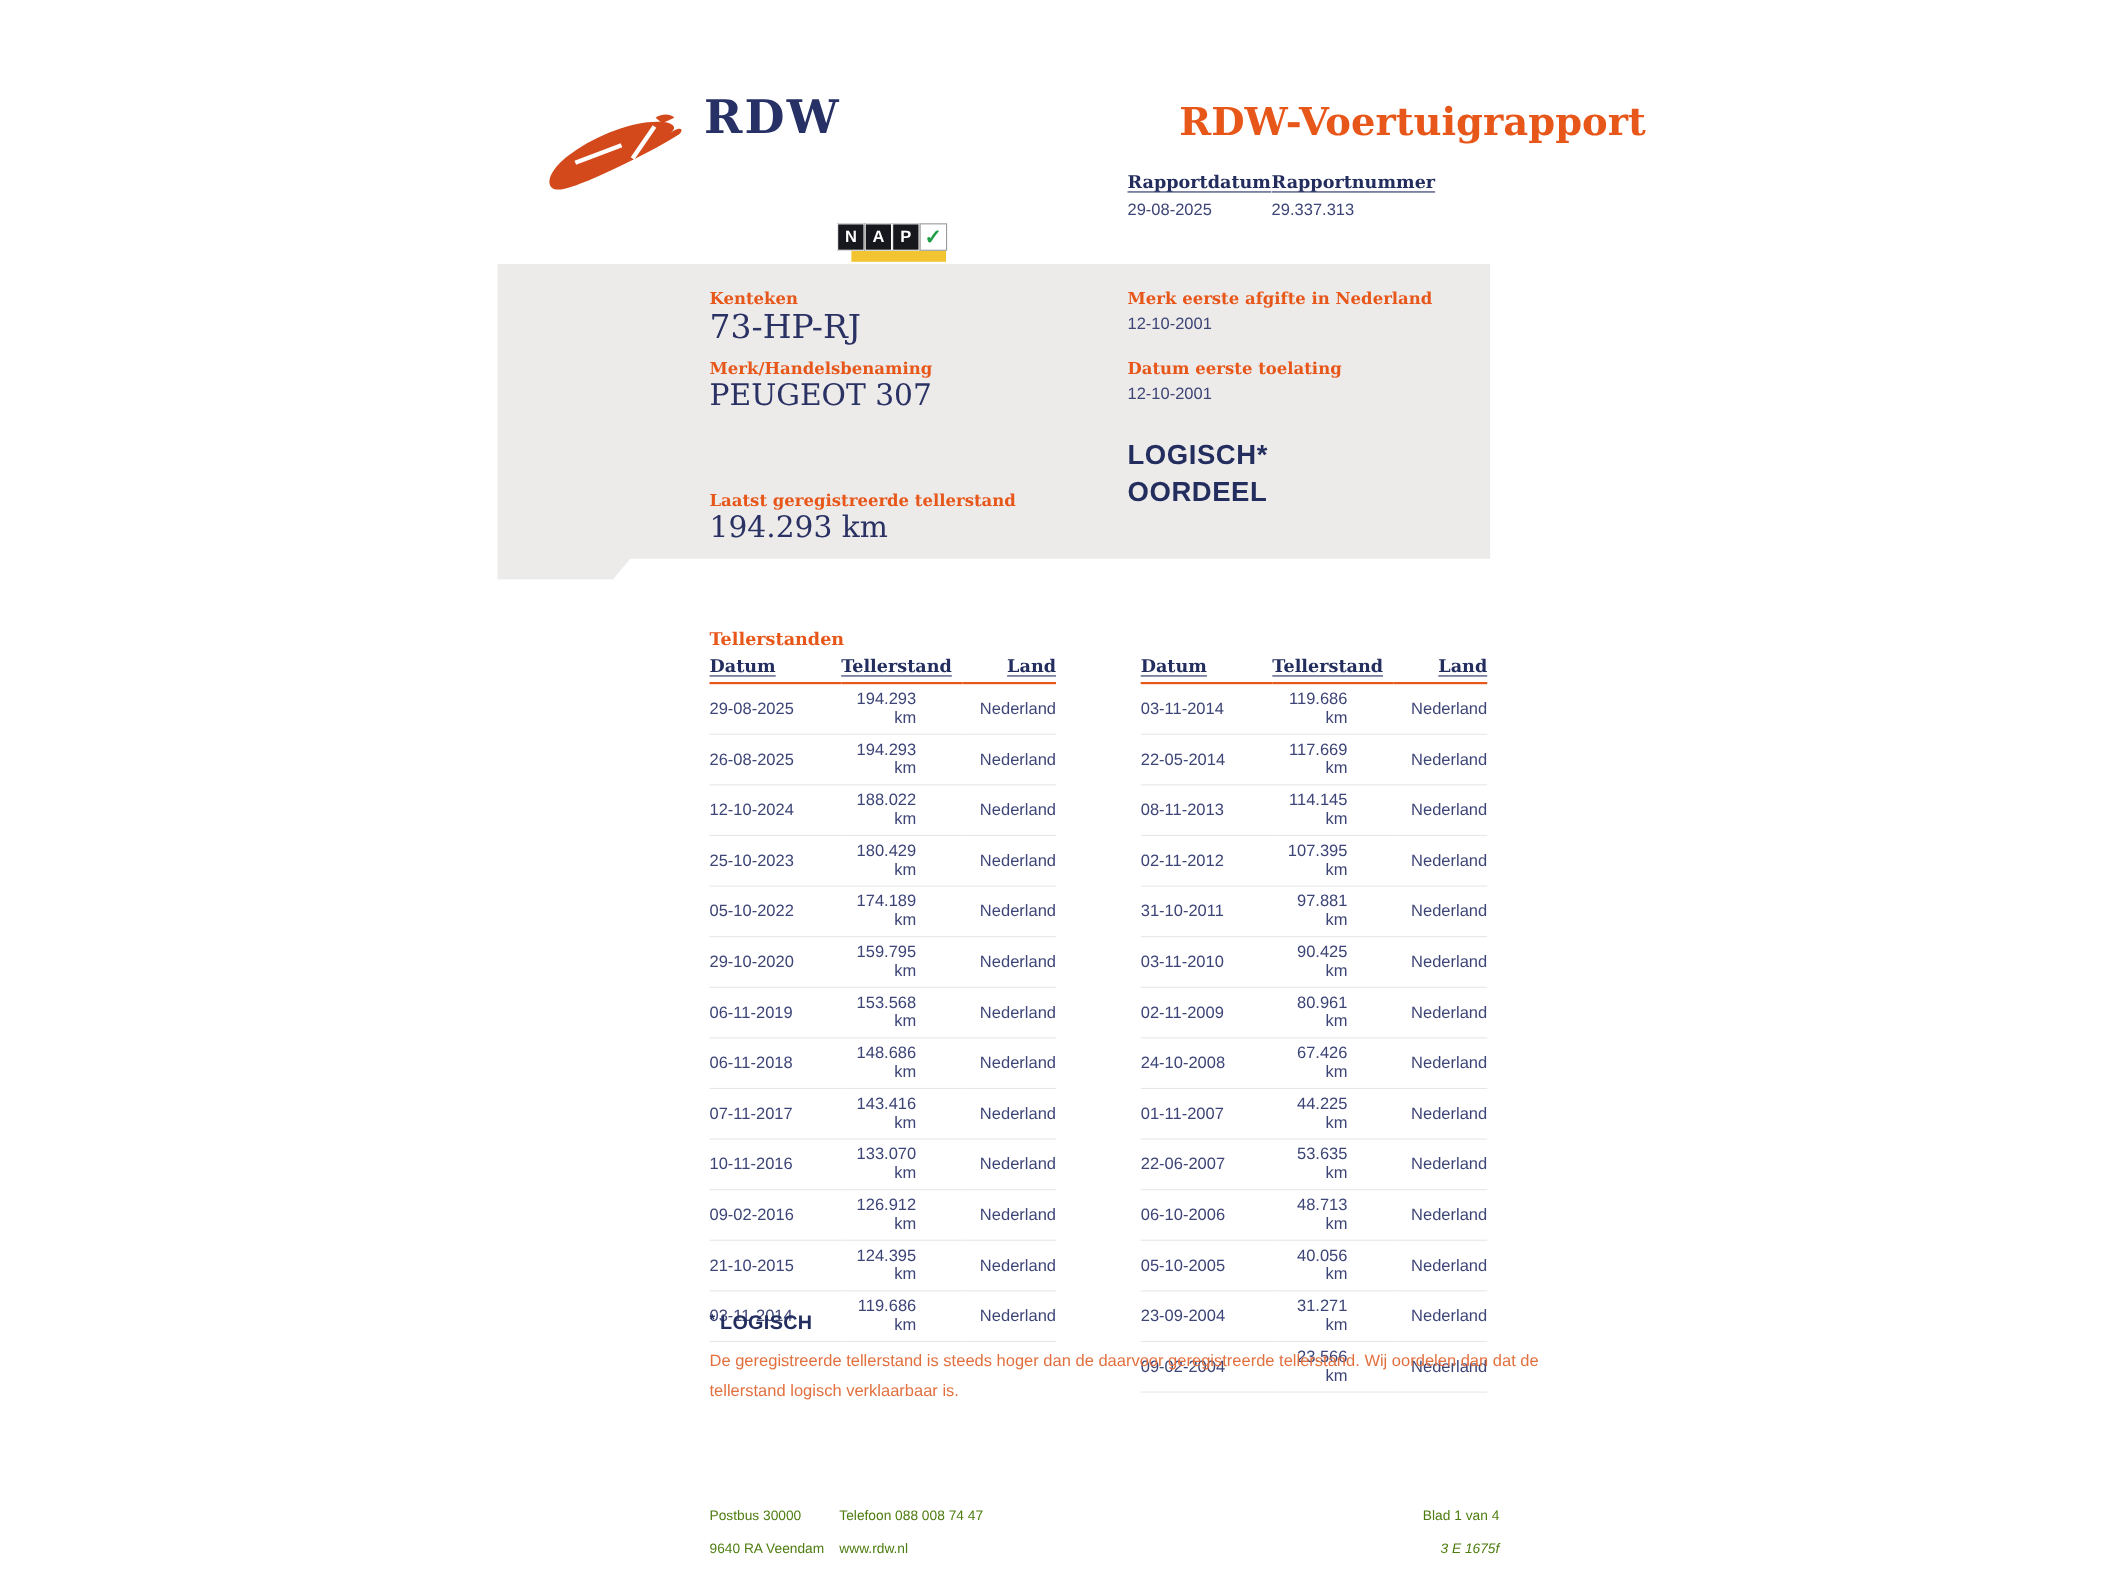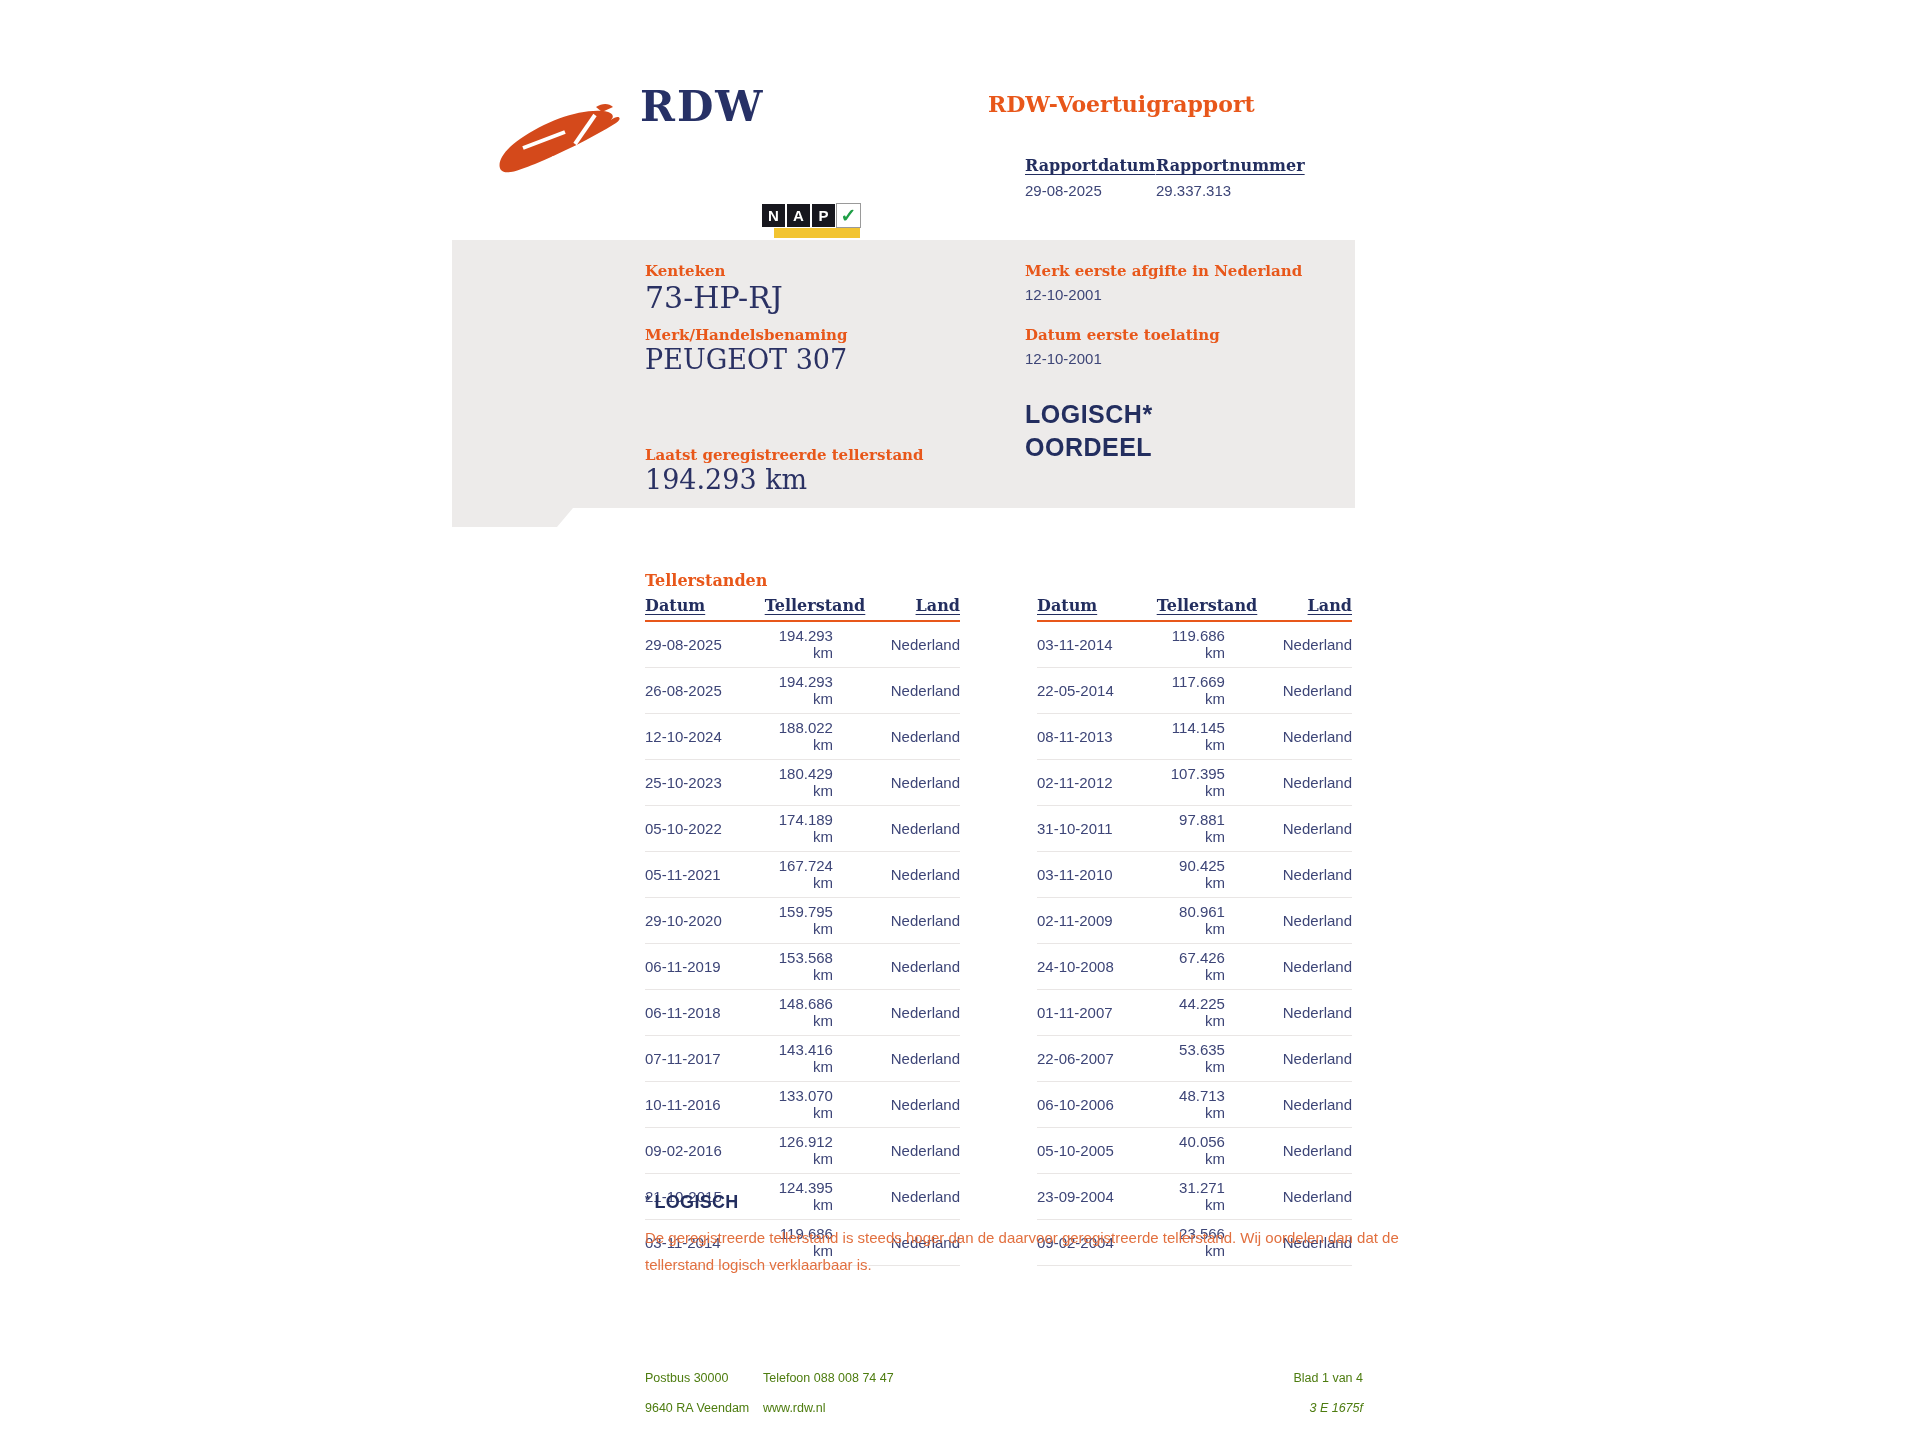--- a/index.html
+++ b/index.html
@@ -5,22 +5,22 @@
   * { margin:0; padding:0; box-sizing:border-box; }
   html,body { background:#ffffff; }
   body { font-family:"Liberation Sans", sans-serif; }
   #page { position:relative; width:1920px; height:1440px; background:#ffffff; overflow:hidden;margin-top:44px; }
 
   .abs { position:absolute; }
 
   
   .rdw-wordmark { left:640px; top:38px; font-family:"DejaVu Serif", serif; font-weight:bold;
                   font-size:42px; letter-spacing:2px; color:#273166; }
-  .doc-title { left:988px; top:47px; font-family:"DejaVu Serif", serif; font-weight:bold;
-               font-size:22px; color:#E8571A;text-align:center; }
+  .doc-title { left:1072px; top:47px; font-family:"DejaVu Serif", serif; font-weight:bold;
+               font-size:35px; color:#E8571A;text-align:center; }
   .meta-label { font-family:"DejaVu Serif", serif; font-weight:bold; font-size:16px; color:#232E5F;
                 text-decoration:underline; text-underline-offset:3px; }
   .meta-value { font-size:15px; color:#3D4577; }
 
   
   .info-box { left:452px; top:196px; width:903px; height:287px; background:#EDEBEA;
               clip-path:polygon(0 0, 903px 0, 903px 268px, 121px 268px, 105px 287px, 0 287px); }
   .lab { font-family:"DejaVu Serif", serif; font-weight:bold; font-size:15px; color:#E8571A; }
   .big-serif { font-family:"DejaVu Serif", serif; font-size:30px; color:#2A3163; }
   .mid-serif { font-family:"DejaVu Serif", serif; font-size:27px; color:#2A3163; }
@@ -171,25 +171,20 @@
           <td class="col0">25-10-2023</td>
           <td class="col1">180.429 km</td>
           <td class="col2">Nederland</td>
         </tr>
         <tr>
           <td class="col0">05-10-2022</td>
           <td class="col1">174.189 km</td>
           <td class="col2">Nederland</td>
         </tr>
         <tr>
-          <td class="col0">05-11-2021</td>
-          <td class="col1">167.724 km</td>
-          <td class="col2">Nederland</td>
-        </tr>
-        <tr>
           <td class="col0">29-10-2020</td>
           <td class="col1">159.795 km</td>
           <td class="col2">Nederland</td>
         </tr>
         <tr>
           <td class="col0">06-11-2019</td>
           <td class="col1">153.568 km</td>
           <td class="col2">Nederland</td>
         </tr>
         <tr>

